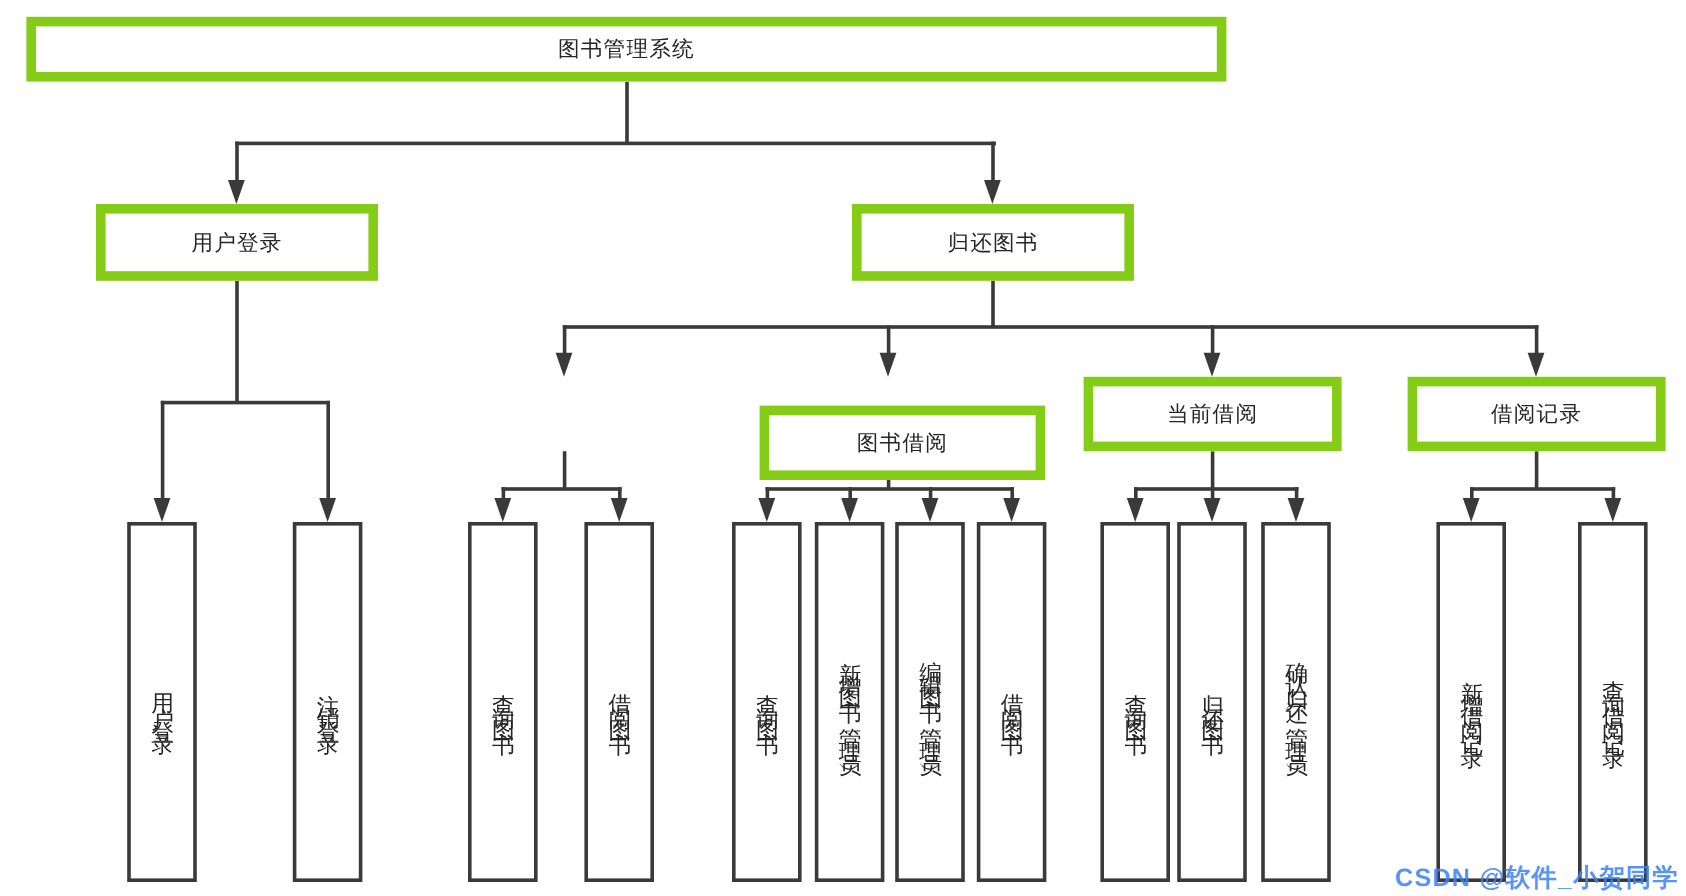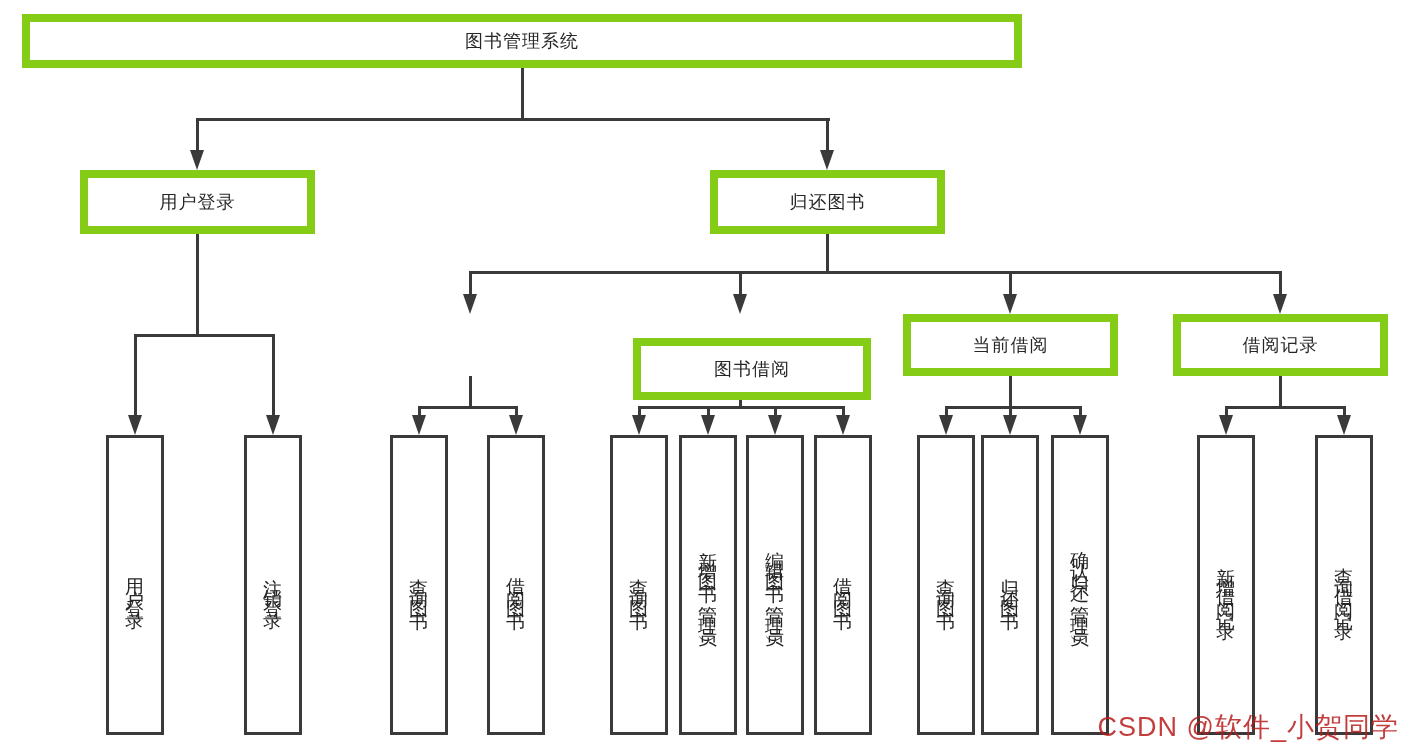--- a/index.html
+++ b/index.html
@@ -37,22 +37,22 @@
   .hl { position:absolute; height:3px; background:#3a3a3a; z-index:1; }
   .vl { position:absolute; width:3px;  background:#3a3a3a; z-index:1; }
   .ar {
     position:absolute; width:0; height:0; z-index:1;
     border-left:7px solid transparent;
     border-right:7px solid transparent;
     border-top:20px solid #3a3a3a;
   }
   .watermark {
     position:absolute; right:6px; bottom:2px;
-    font-size:27px; color:#b91c1c; opacity:.85;
-    letter-spacing:1px; z-index:3;
+    font-size:21px; color:#3b82f6; opacity:.85;
+    letter-spacing:1px; z-index:3;font-weight:bold;
   }
 </style>
 </head>
 <body>
 
 <div id="canvas">
 
   <div class="node" style="left:22px; top:14px; width:1000px; height:54px;">
     <span>图书管理系统</span>
   </div>

